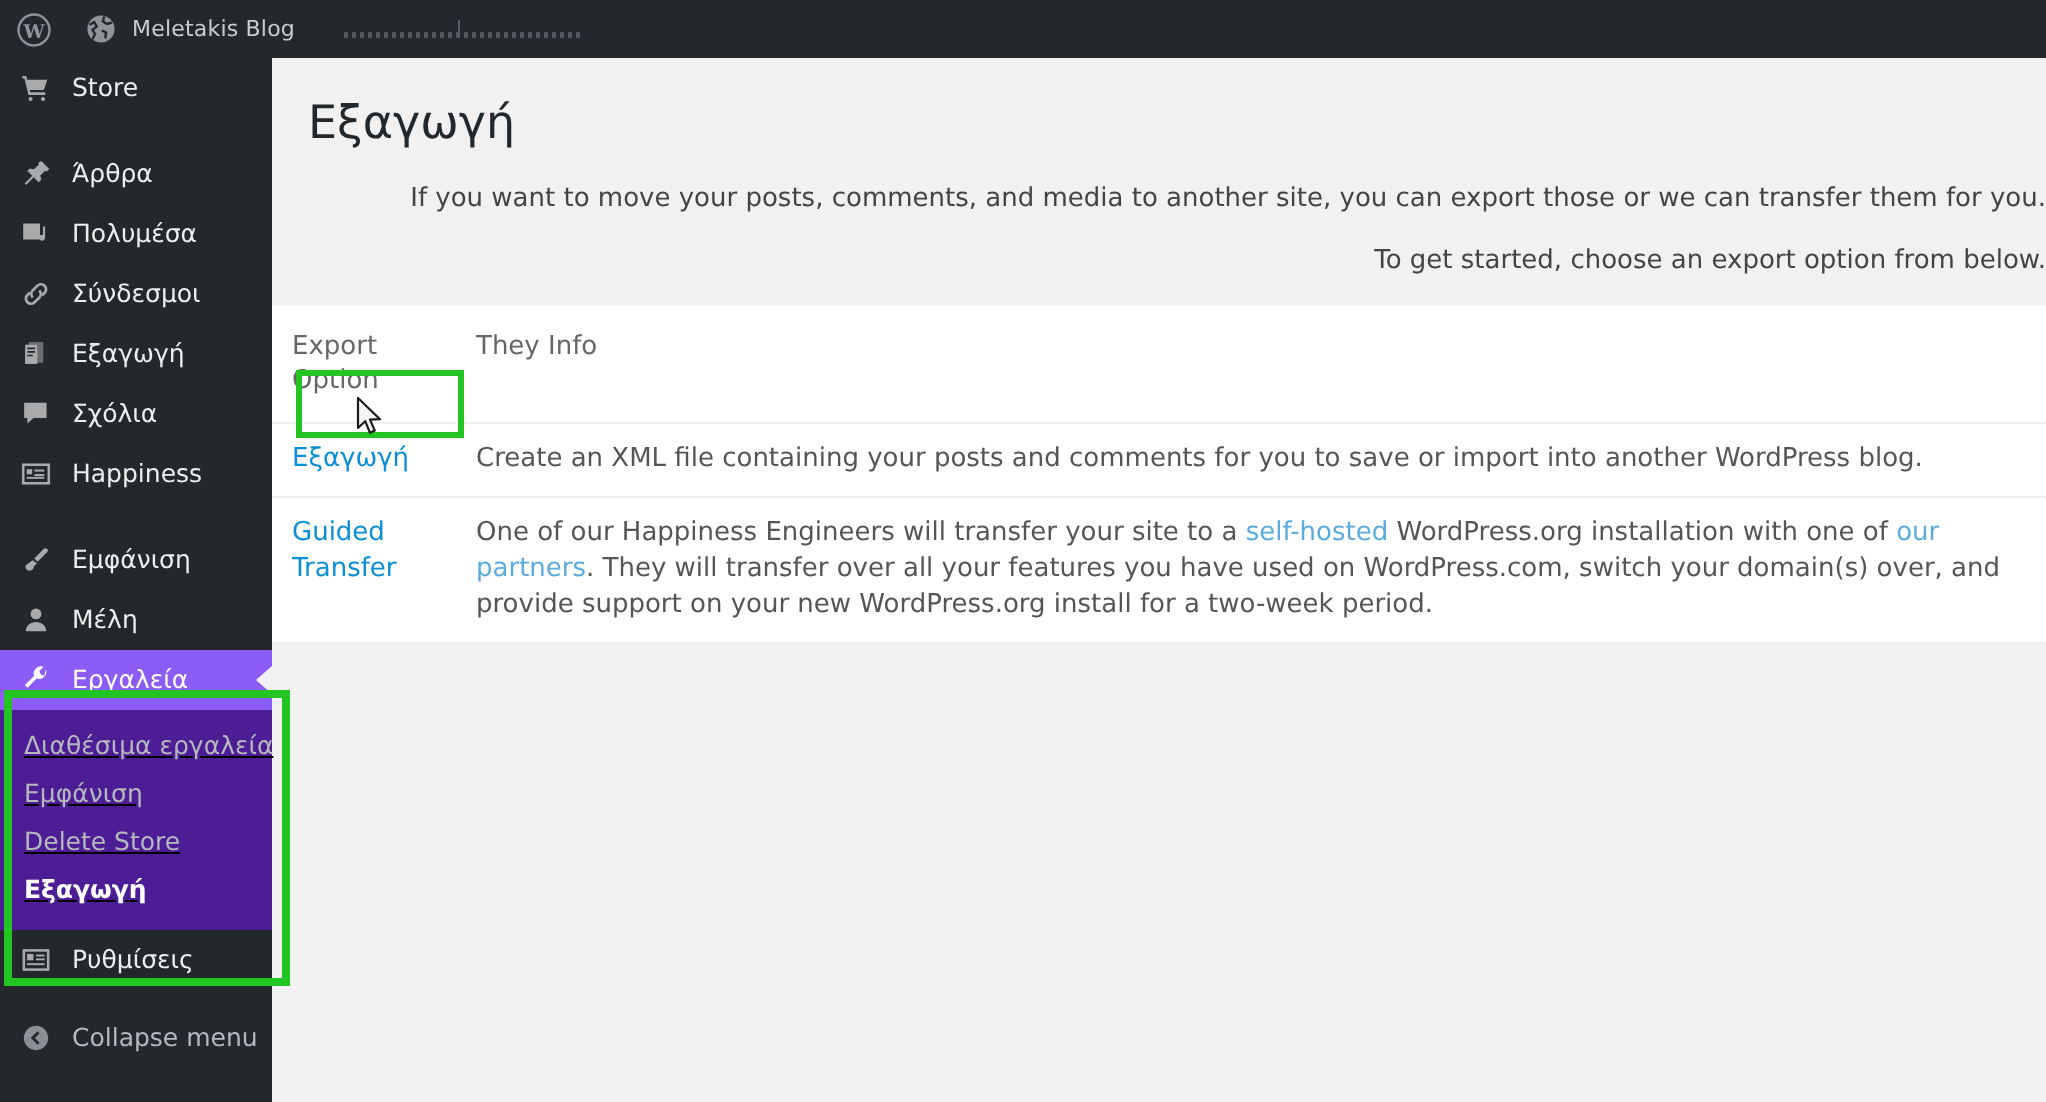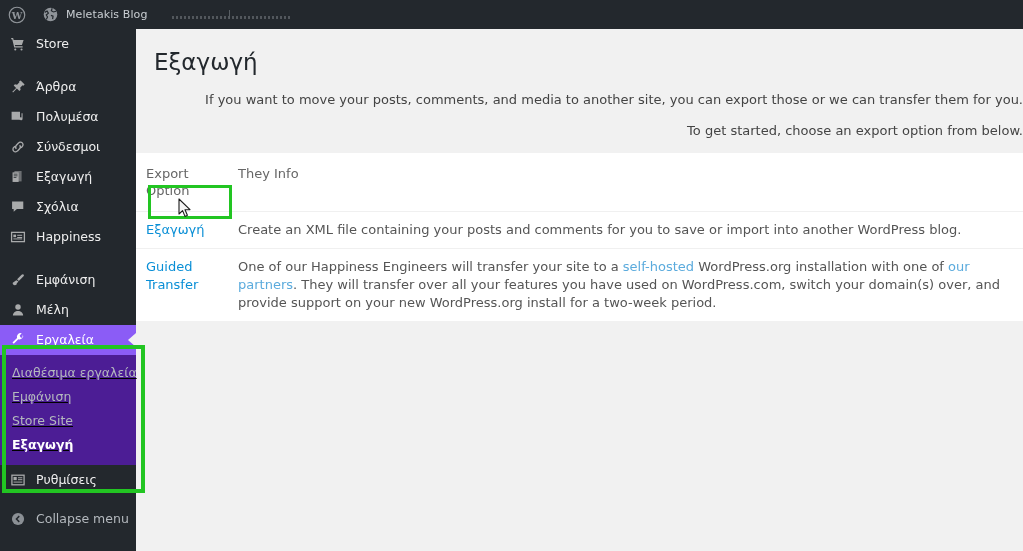--- a/index.html
+++ b/index.html
@@ -254,21 +254,21 @@
           <path fill="#ffffff" d="M16.2 3.2a4.6 4.6 0 01-5.8 5.9L4.7 14.8l-1.6-1.6 5.7-5.7a4.6 4.6 0 015.9-5.8l-2.6 2.6.9 2.2 2.2.9z"></path>
         </svg>
     </span>
     <span>Εργαλεία</span>
     <span class="arrow"></span>
   </div>
 
   <div id="submenu">
     <span class="sub-item">Διαθέσιμα εργαλεία</span>
     <span class="sub-item">Εμφάνιση</span>
-    <span class="sub-item">Store Site</span>
+    <span class="sub-item">Delete Store</span>
     <span class="sub-item current">Εξαγωγή</span>
   </div>
 
   <div class="menu-item">
     <span class="mi-icon">
       <svg width="16" height="16" viewBox="0 0 20 20">
           <rect x="2.4" y="4" width="15.2" height="12" fill="none" stroke="#dcdcdc" stroke-width="1.6"></rect>
           <rect x="4.4" y="6.2" width="4" height="4" fill="#dcdcdc"></rect>
           <rect x="10" y="6.6" width="5.4" height="1.2" fill="#dcdcdc"></rect>
           <rect x="10" y="9" width="5.4" height="1.2" fill="#dcdcdc"></rect>

